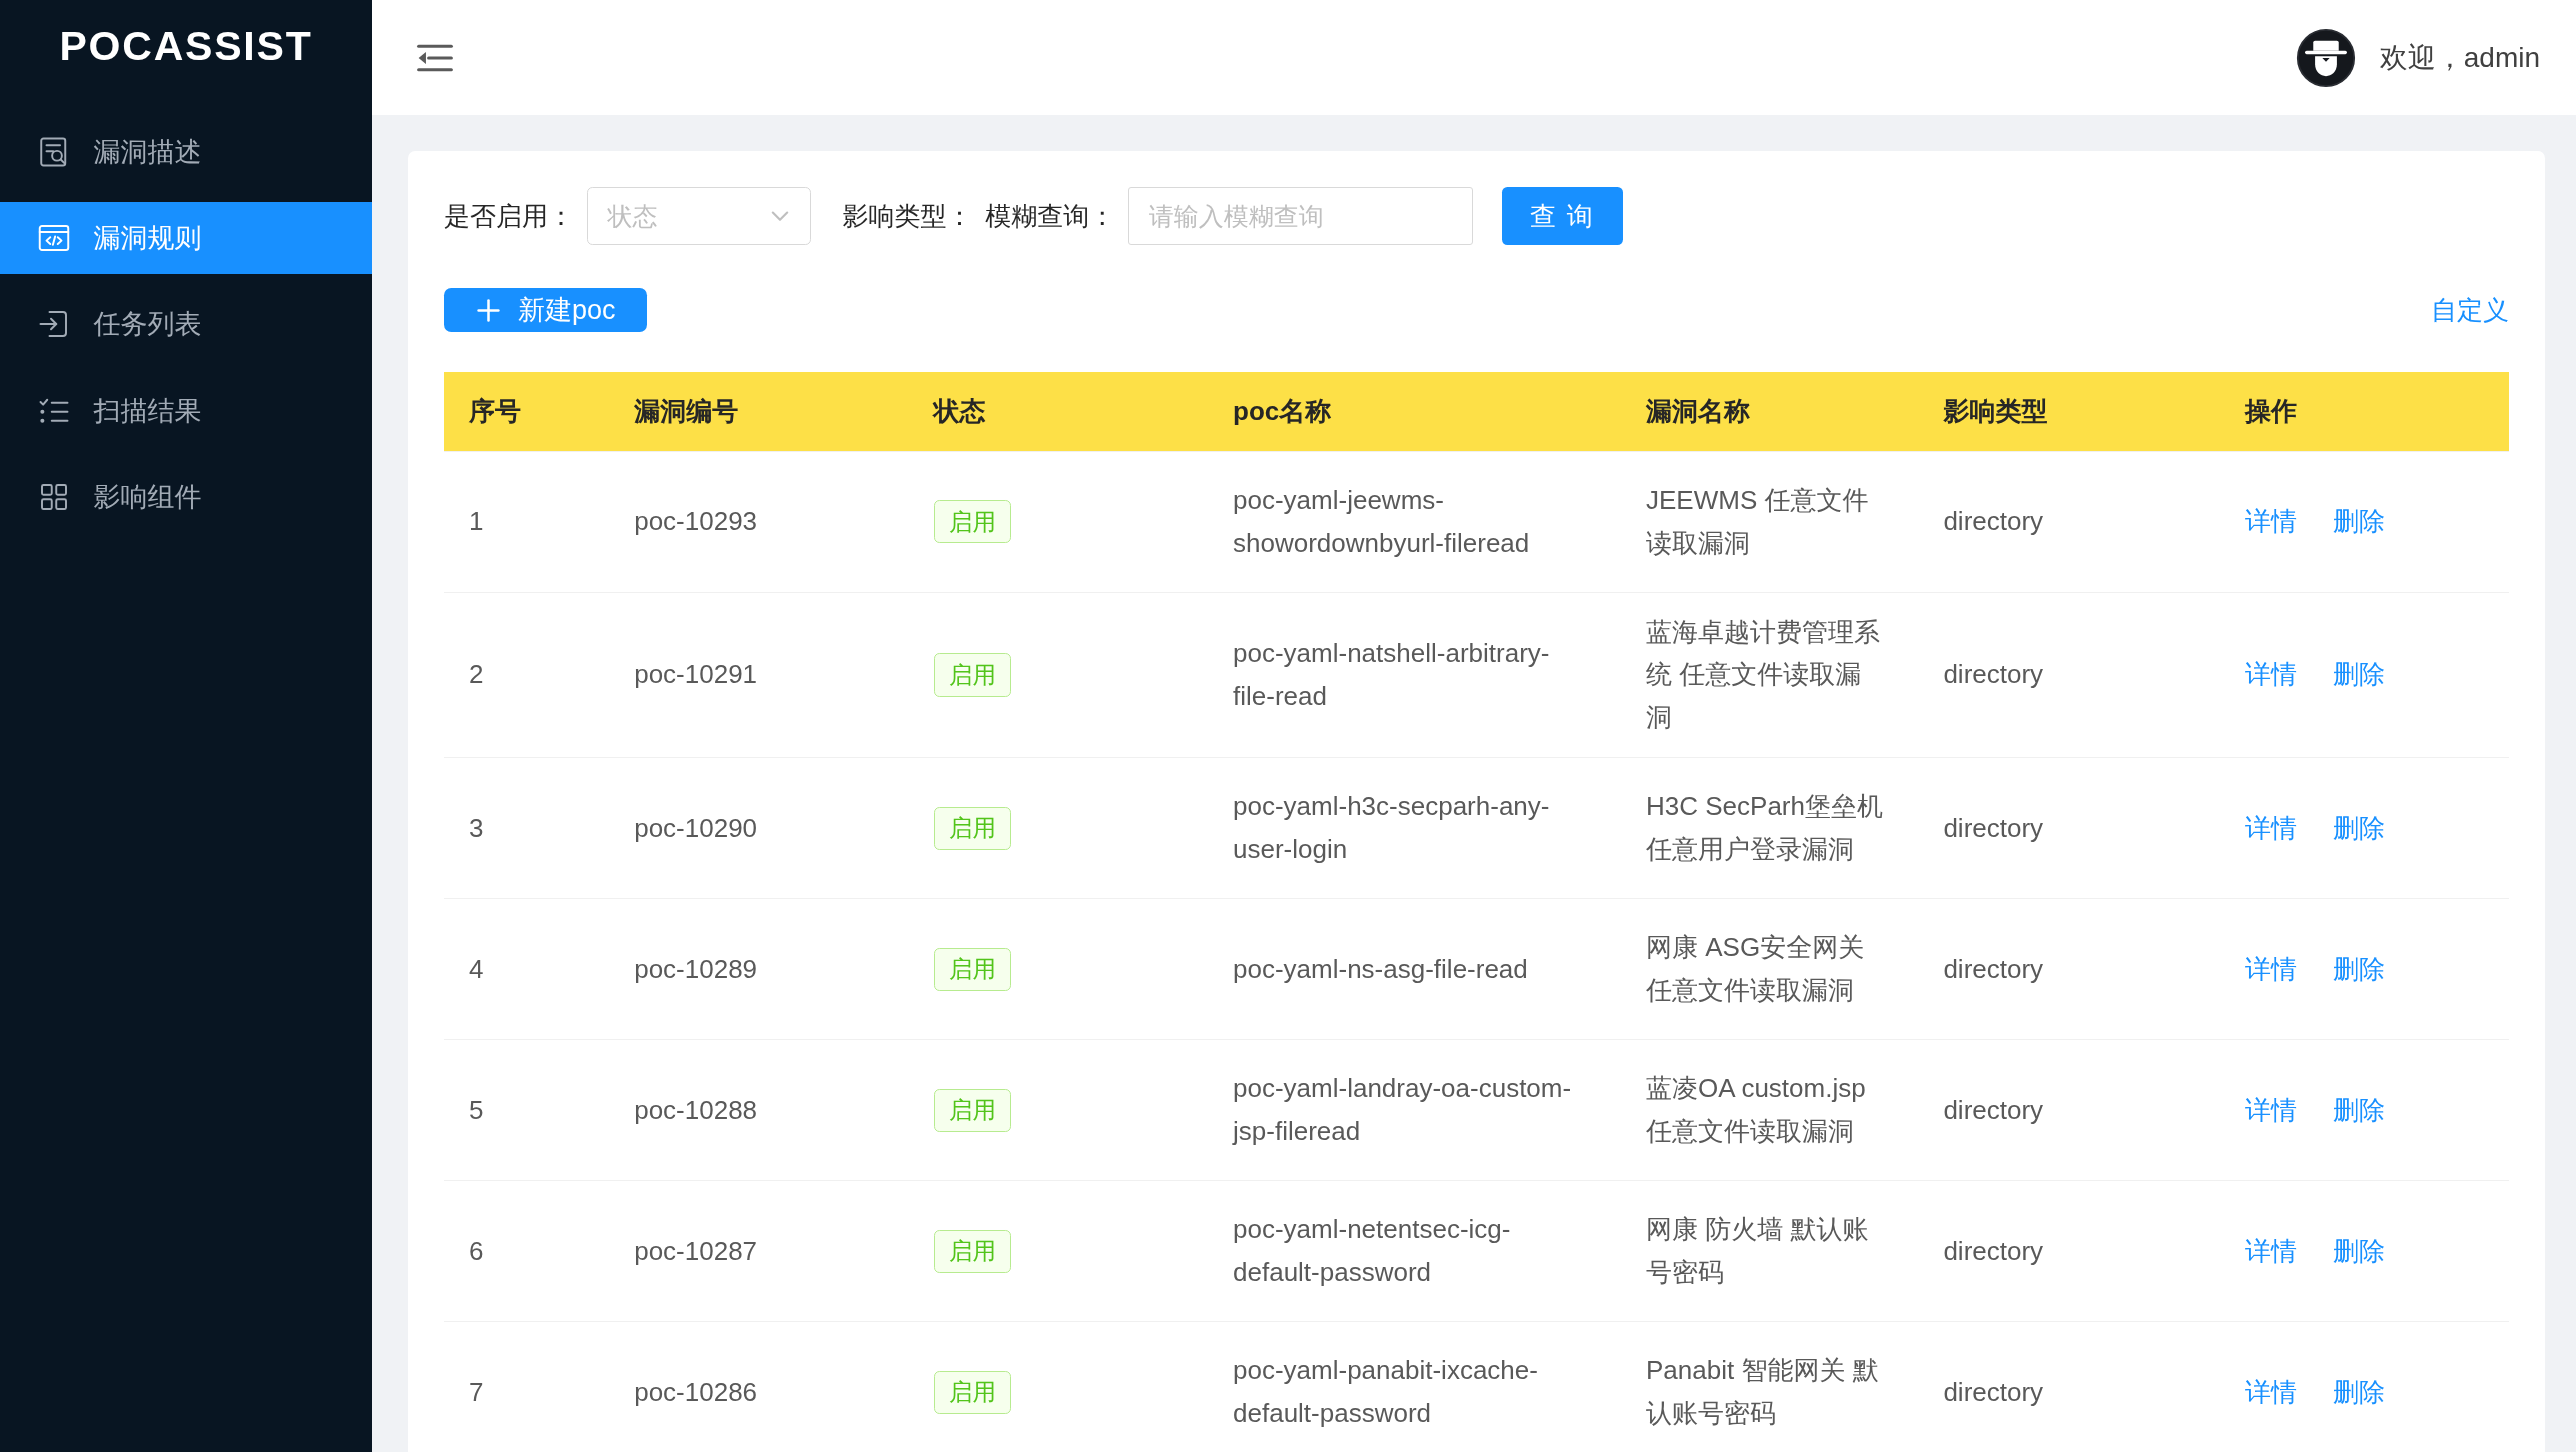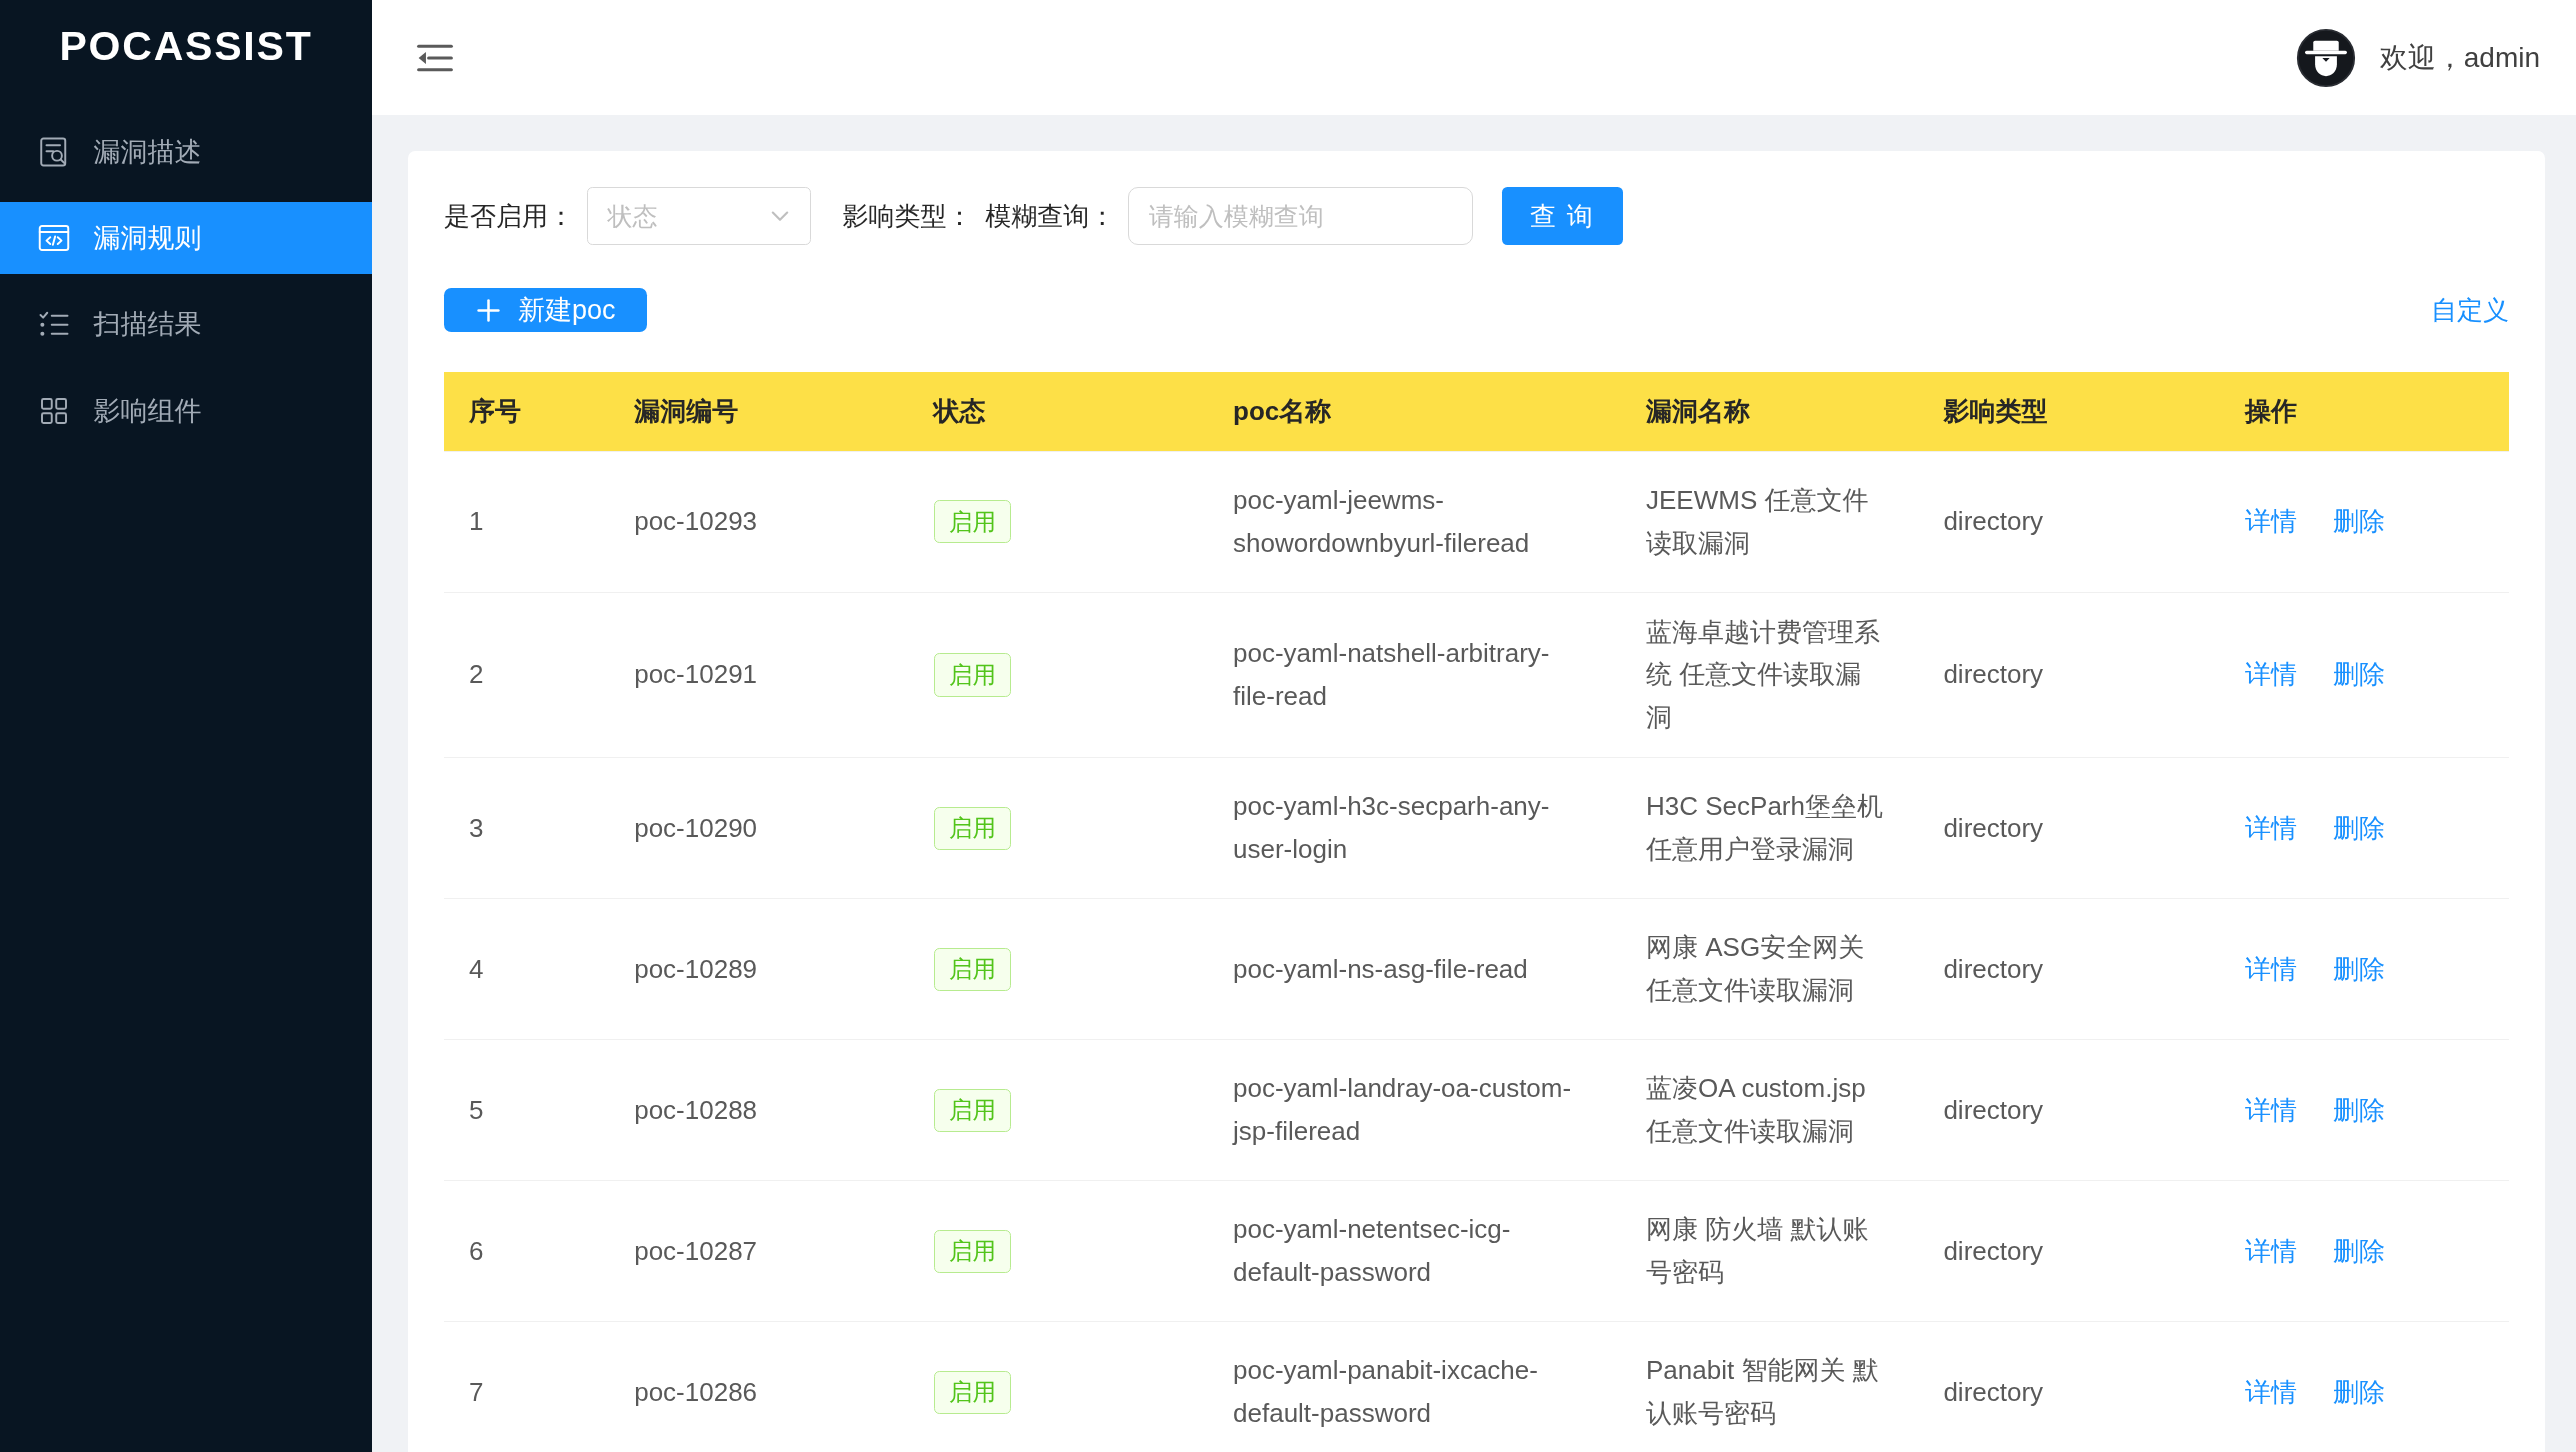--- a/index.html
+++ b/index.html
@@ -66,21 +66,21 @@
     border: 1.8px solid #d9d9d9; border-radius: 5.4px;
     display: flex; align-items: center; justify-content: space-between;
     padding: 0 20px; cursor: pointer;
   }
   .select-box .ph { color: #bfbfbf; font-size: 25px; }
   .select-box .chev { width: 20px; height: 14.4px; }
   .sel-status { width: 224px; margin-right: 32px; }
   .sel-type   { width: 339px; margin-right: 63px; }
   .fuzzy-input {
     width: 345px; height: 58px;
-    border: 1.8px solid #d9d9d9; border-radius: 10px;
+    border: 1.8px solid #d9d9d9; border-radius: 3px;
     padding: 6px 20px; font-size: 25px; color: rgba(0,0,0,.65);
     font-family: inherit; outline: none;
     margin-right: 29px;
   }
   .fuzzy-input::placeholder { color: #bfbfbf; }
   .btn-primary {
     background: #1890ff; color: #fff; border: none; border-radius: 5.4px;
     font-size: 26px; cursor: pointer; font-family: inherit;
   }
   .search-btn { width: 121px; height: 58px; letter-spacing: 1.8px; }
@@ -152,20 +152,30 @@
           <rect x="5" y="8" width="38" height="32" rx="3"></rect>
           <line x1="5" y1="16" x2="43" y2="16"></line>
           <polyline points="19,23 14,27.5 19,32"></polyline>
           <polyline points="29,23 34,27.5 29,32"></polyline>
           <line x1="25.5" y1="22" x2="22.5" y2="33"></line>
         </svg>
       </span>
       <span>漏洞规则</span>
     </div>
 
+    <div class="menu-item">
+      <span class="mi-icon">
+        <svg viewBox="0 0 48 48" fill="none" stroke="currentColor" stroke-width="2.6" stroke-linecap="round" stroke-linejoin="round">
+          <path d="M18 8 H36 a4 4 0 0 1 4 4 V36 a4 4 0 0 1 -4 4 H18"></path>
+          <line x1="6" y1="24" x2="27" y2="24"></line>
+          <polyline points="20,17 27,24 20,31"></polyline>
+        </svg>
+      </span>
+      <span>任务列表</span>
+    </div>
 
     <div class="menu-item">
       <span class="mi-icon">
         <svg viewBox="0 0 48 48" fill="none" stroke="currentColor" stroke-width="2.6" stroke-linecap="round" stroke-linejoin="round">
           <polyline points="6,12 9.5,15.5 15,9"></polyline>
           <line x1="21" y1="13" x2="42" y2="13"></line>
           <circle cx="8.5" cy="25" r="1.4" fill="currentColor"></circle>
           <line x1="21" y1="25" x2="42" y2="25"></line>
           <circle cx="8.5" cy="37" r="1.4" fill="currentColor"></circle>
           <line x1="21" y1="37" x2="42" y2="37"></line>

